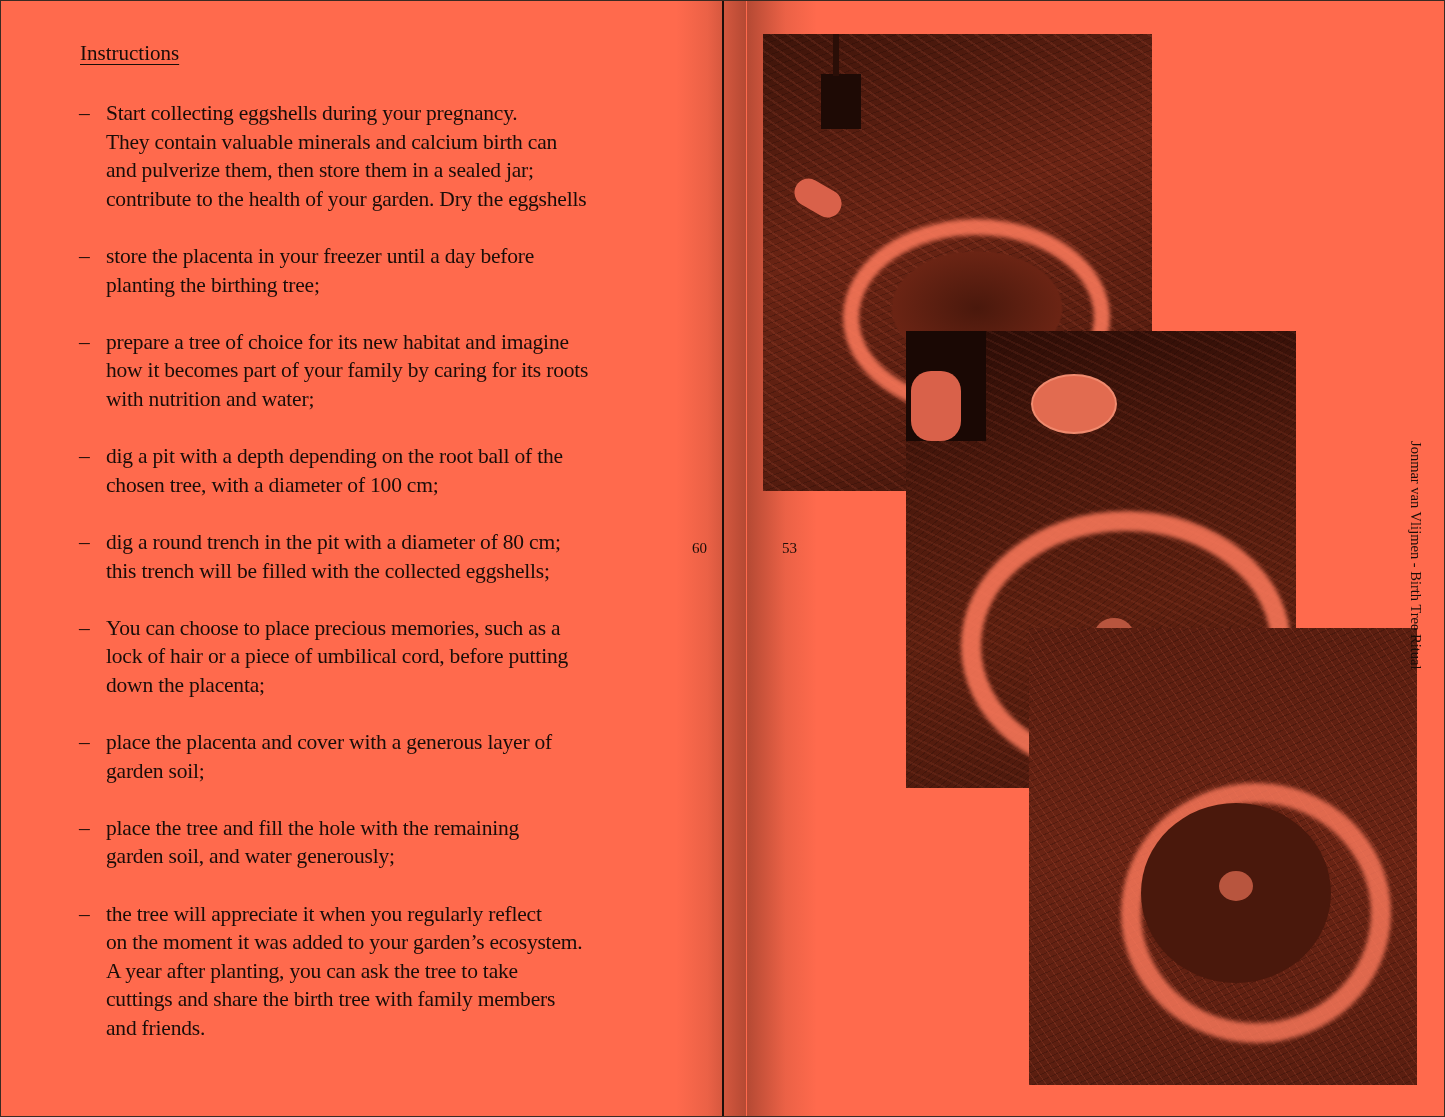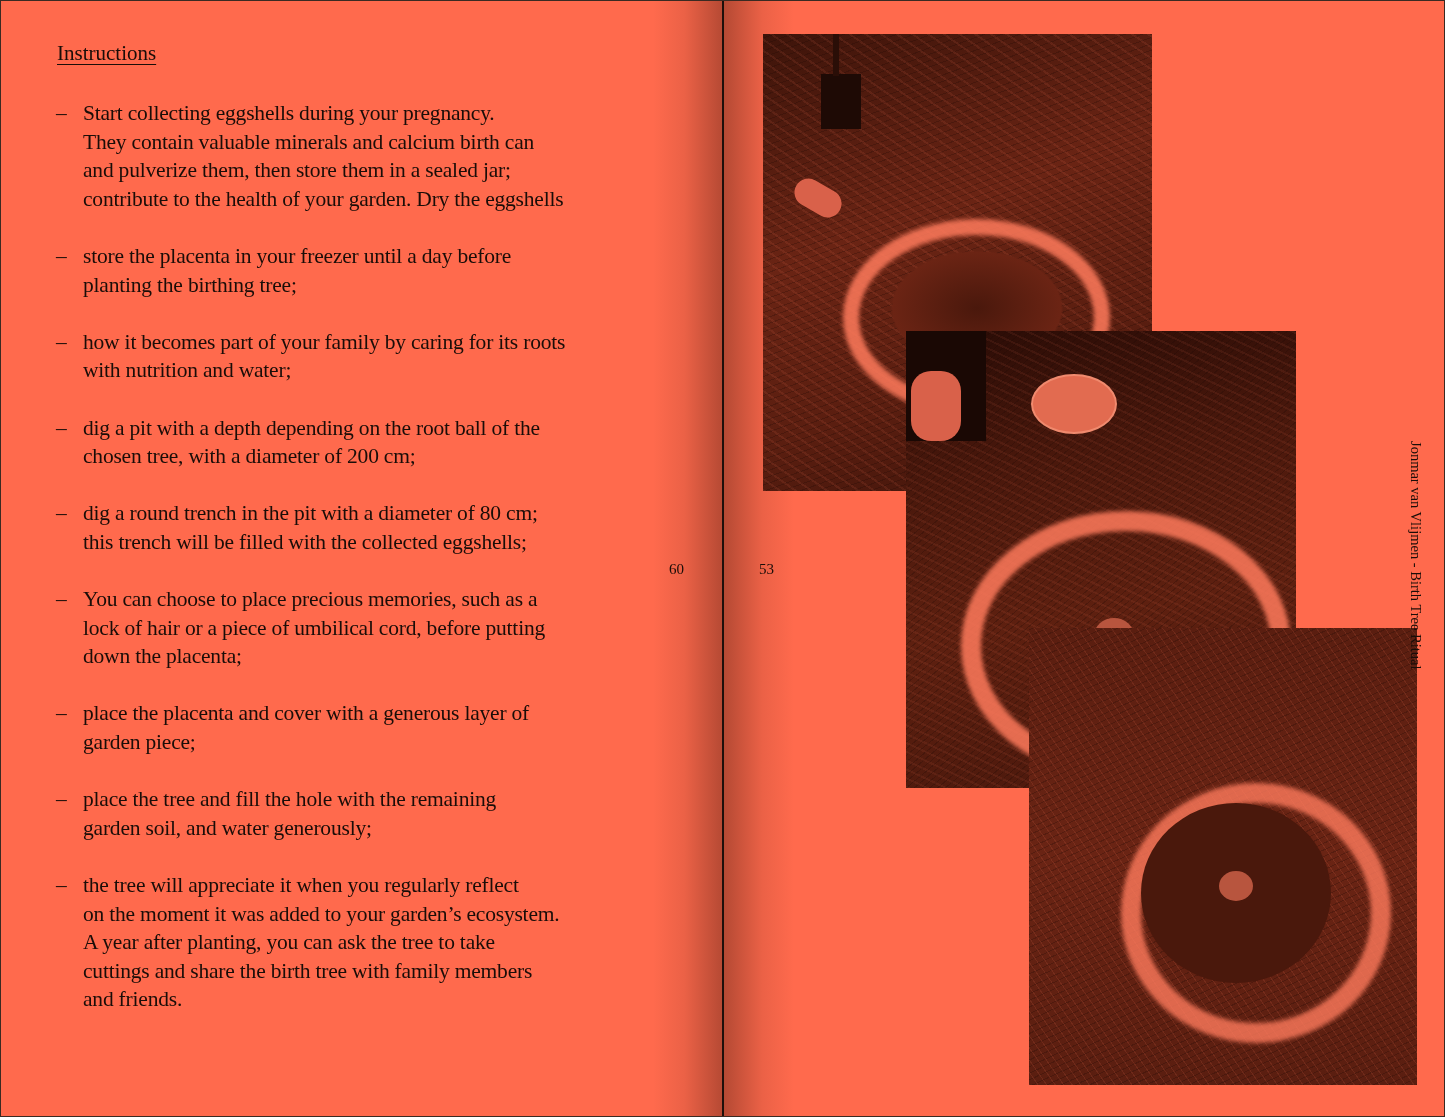--- a/index.html
+++ b/index.html
@@ -9,21 +9,21 @@
       font-family: "Liberation Serif", "DejaVu Serif", serif;
     }
     .spread {
       position: absolute; left: 0; top: 0;
       width: 1445px; height: 1117px;
       box-sizing: border-box;
       border: 1px solid #3a2a22;
       background: #ff6a4d;
       overflow: hidden;
     }
-    .page { position: absolute; top: 0; height: 100%; }
+    .page { position: absolute; top: 0; height: 100%; margin-left: 23px; }
     .page-left { left: 0; width: 722px; }
     .page-right { left: 723px; width: 722px; }
     .gutter-left {
       position: absolute; top: 0; right: 0; width: 70px; height: 100%;
       background: linear-gradient(to right, rgba(0,0,0,0) 0%, rgba(60,20,10,0.10) 45%, rgba(60,20,10,0.38) 100%);
       pointer-events: none;
     }
     .gutter-right {
       position: absolute; top: 0; left: 0; width: 70px; height: 100%;
       background: linear-gradient(to left, rgba(0,0,0,0) 0%, rgba(60,20,10,0.10) 45%, rgba(60,20,10,0.38) 100%);
@@ -42,21 +42,21 @@
     .steps {
       position: absolute; left: 55px; top: 98px; width: 600px;
       margin: 0; padding: 0; list-style: none;
       font-size: 21.5px; line-height: 28.6px; color: #1a0d08;
       letter-spacing: -0.2px;
     }
     .step { position: relative; padding-left: 27px; margin-bottom: 28.6px; }
     .step .dash { position: absolute; left: 0; top: 0; }
     .step .line { display: block; white-space: nowrap; }
     .folio {
-      position: absolute; top: 560px; font-size: 15px; color: #1a0d08;
+      position: absolute; top: 539px; font-size: 15px; color: #1a0d08;
     }
     .folio-left { left: 668px; }
     .folio-right { left: 758px; }
     .photo {
       position: absolute; overflow: hidden;
     }
     .photo-bg { position: absolute; inset: 0; }
     .ring {
       position: absolute; border-radius: 50%;
       border-style: solid;
@@ -85,43 +85,44 @@
         <span class="line">and pulverize them, then store them in a sealed jar;</span>
         <span class="line">contribute to the health of your garden. Dry the eggshells</span>
       </li>
       <li class="step">
         <span class="dash">–</span>
         <span class="line">store the placenta in your freezer until a day before</span>
         <span class="line">planting the birthing tree;</span>
       </li>
       <li class="step">
         <span class="dash">–</span>
+        <span class="line">prepare a tree of choice for its new habitat and imagine</span>
         <span class="line">how it becomes part of your family by caring for its roots</span>
         <span class="line">with nutrition and water;</span>
       </li>
       <li class="step">
         <span class="dash">–</span>
         <span class="line">dig a pit with a depth depending on the root ball of the</span>
-        <span class="line">chosen tree, with a diameter of 200 cm;</span>
+        <span class="line">chosen tree, with a diameter of 100 cm;</span>
       </li>
       <li class="step">
         <span class="dash">–</span>
         <span class="line">dig a round trench in the pit with a diameter of 80 cm;</span>
         <span class="line">this trench will be filled with the collected eggshells;</span>
       </li>
       <li class="step">
         <span class="dash">–</span>
         <span class="line">You can choose to place precious memories, such as a</span>
         <span class="line">lock of hair or a piece of umbilical cord, before putting</span>
         <span class="line">down the placenta;</span>
       </li>
       <li class="step">
         <span class="dash">–</span>
         <span class="line">place the placenta and cover with a generous layer of</span>
-        <span class="line">garden piece;</span>
+        <span class="line">garden soil;</span>
       </li>
       <li class="step">
         <span class="dash">–</span>
         <span class="line">place the tree and fill the hole with the remaining</span>
         <span class="line">garden soil, and water generously;</span>
       </li>
       <li class="step">
         <span class="dash">–</span>
         <span class="line">the tree will appreciate it when you regularly reflect</span>
         <span class="line">on the moment it was added to your garden’s ecosystem.</span>

